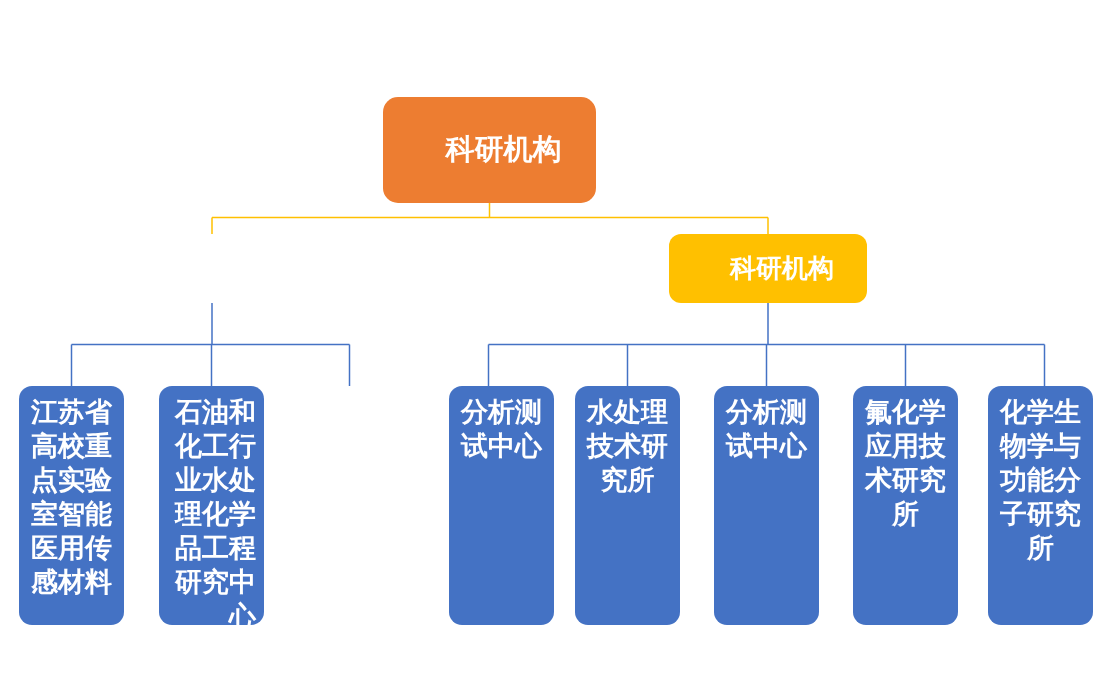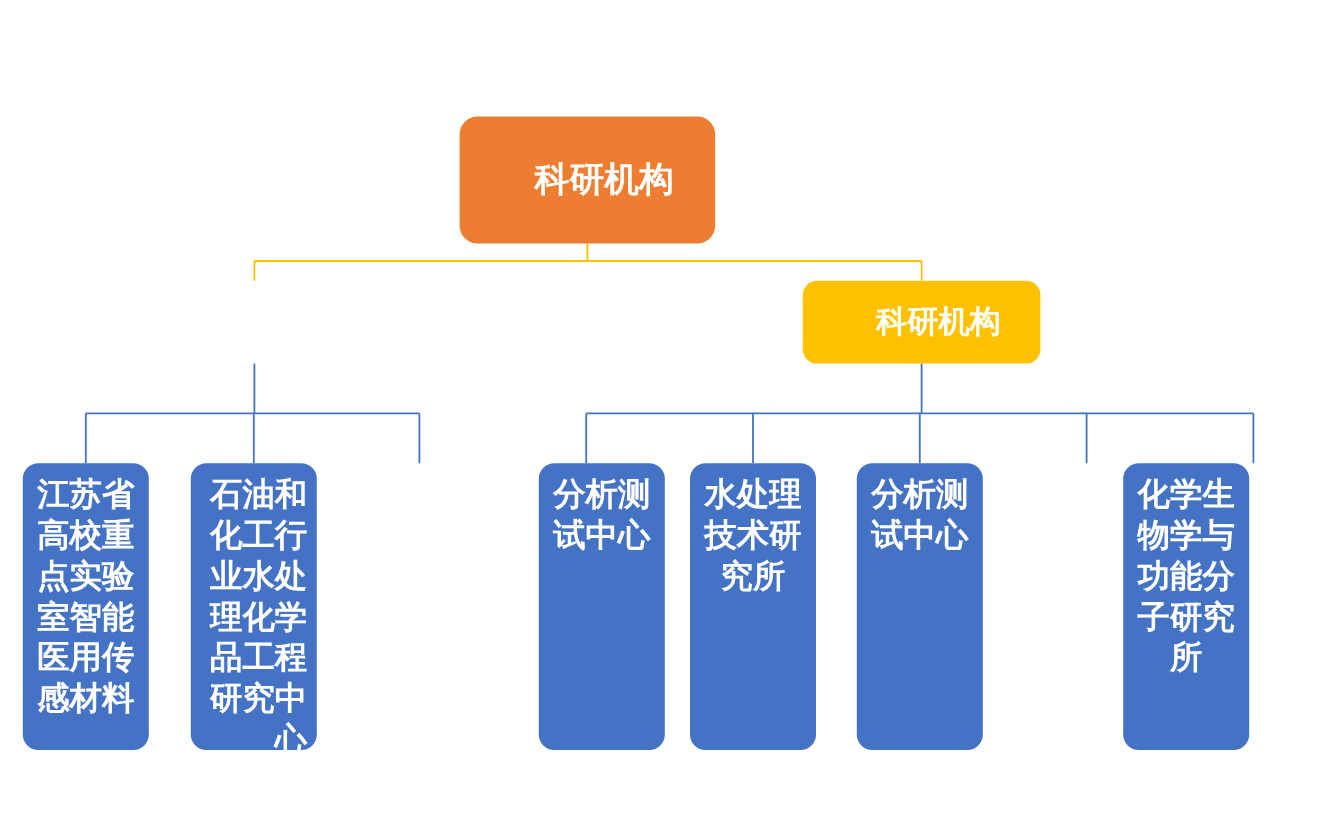--- a/index.html
+++ b/index.html
@@ -99,16 +99,17 @@
 
   <div class="node node-leaf" style="left:159px;text-align:right;">石油和化工行业水处理化学品工程研究中心</div>
 
 
   <div class="node node-leaf" style="left:449px;">分析测试中心</div>
 
   <div class="node node-leaf" style="left:575px;">水处理技术研究所</div>
 
   <div class="node node-leaf" style="left:714px;">分析测试中心</div>
 
+  <div class="node node-leaf" style="left:853px;">氟化学应用技术研究所</div>
 
-  <div class="node node-leaf" style="left:936px;">化学生物学与功能分子研究所</div>
+  <div class="node node-leaf" style="left:988px;">化学生物学与功能分子研究所</div>
 
 </div>
 
 </body></html>

